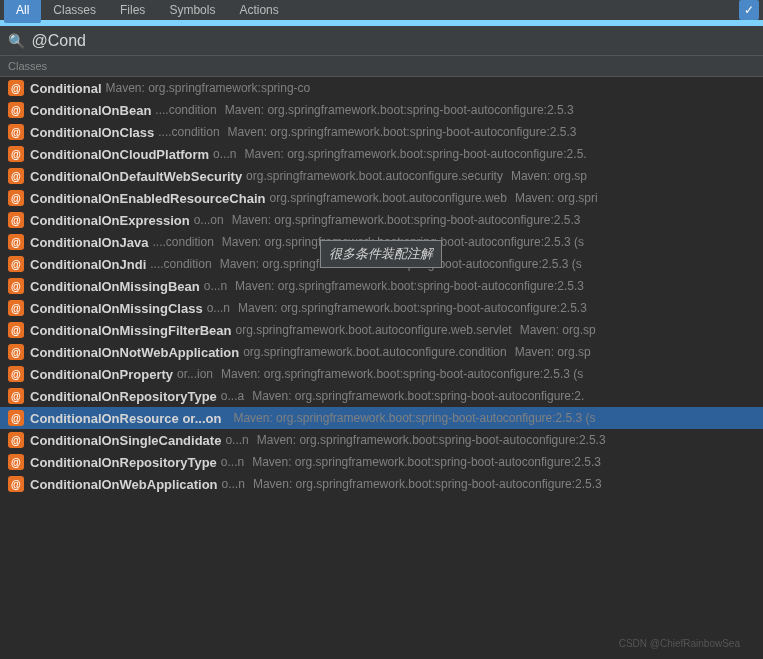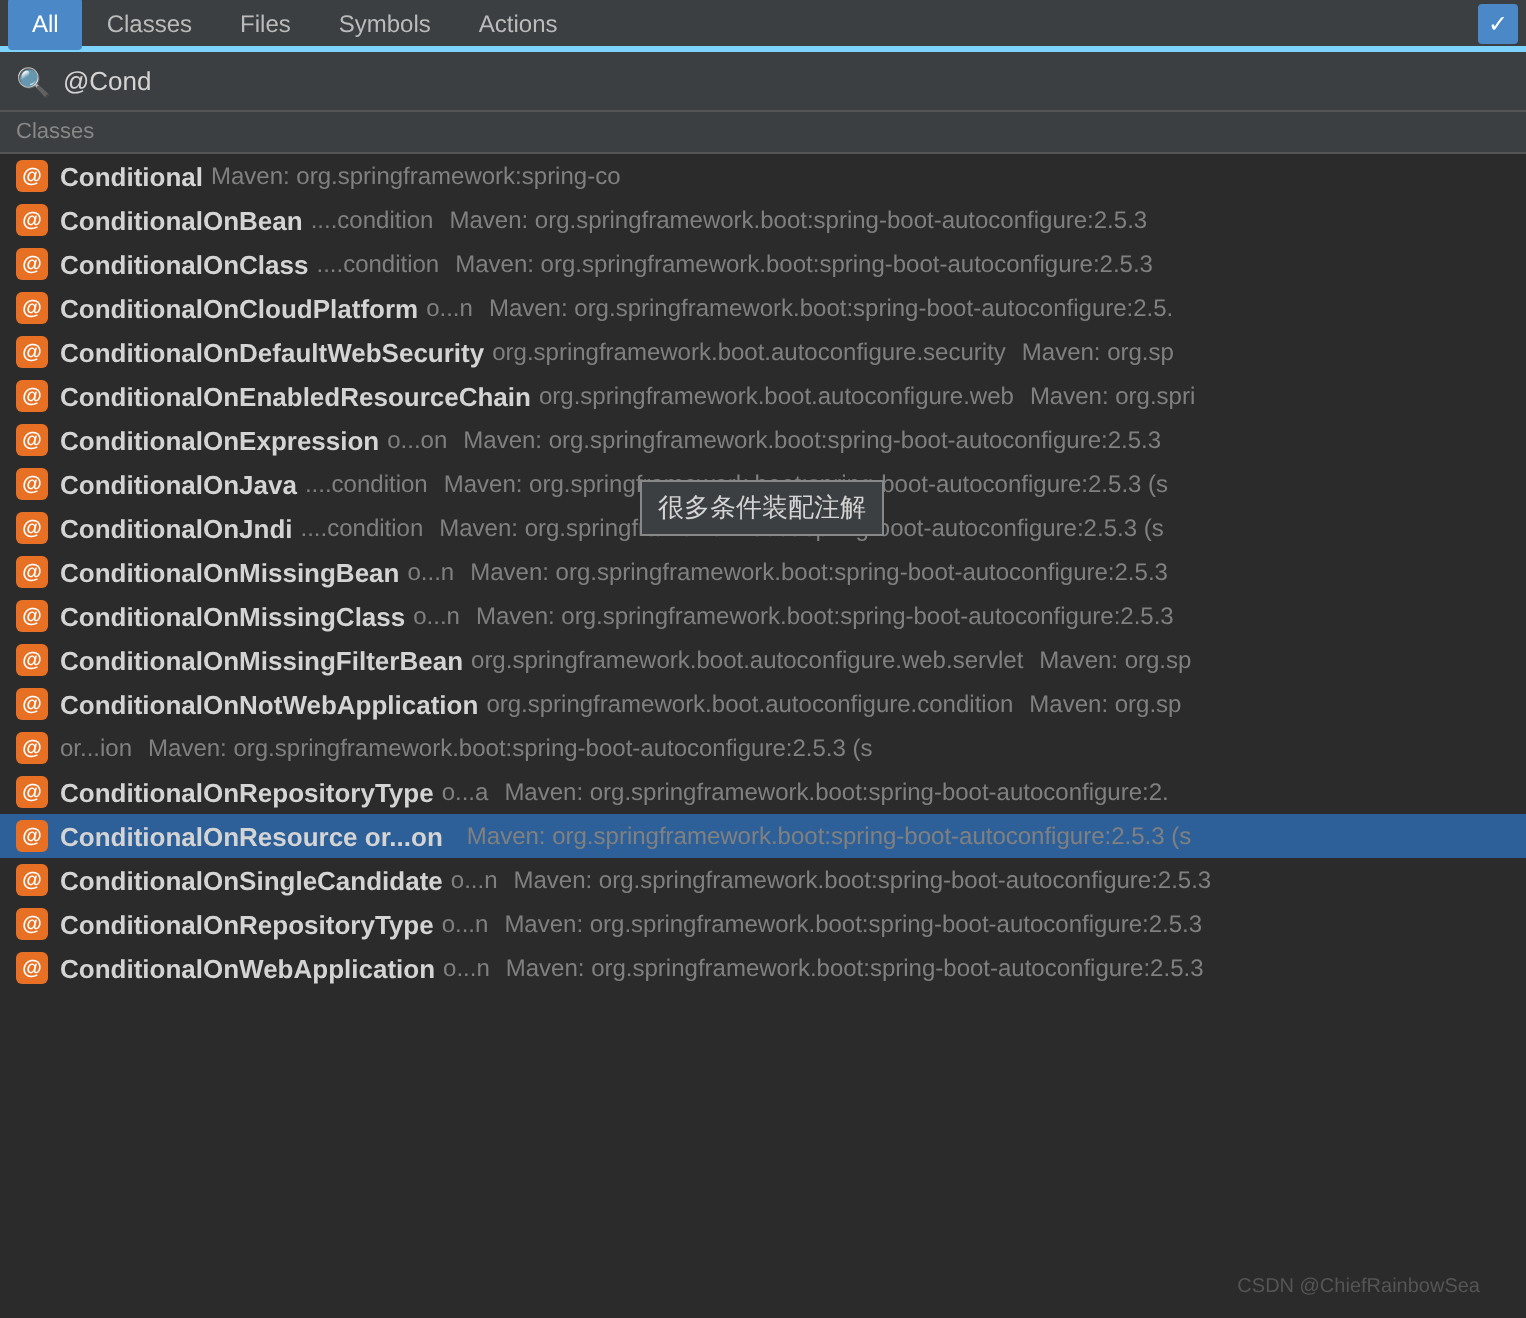--- a/index.html
+++ b/index.html
@@ -11,21 +11,21 @@
       width: 763px;
       height: 659px;
       overflow: hidden;
     }
 
     
     .tab-bar {
       display: flex;
       align-items: center;
       background: #3c3f41;
-      border-bottom: 3px solid #7dd3fc;
+      border-bottom: 6px solid #7dd3fc;
       height: 26px;
       padding: 0 4px;
     }
     .tab-item {
       padding: 4px 12px;
       cursor: pointer;
       font-size: 12px;
       color: #bbb;
       border-radius: 2px;
       height: 26px;
@@ -62,21 +62,21 @@
     .search-icon {
       color: #888;
       margin-right: 6px;
       font-size: 14px;
     }
     .search-input {
       background: transparent;
       border: none;
       outline: none;
       color: #d4d4d4;
-      font-size: 13px;
+      font-size: 16px;
       flex: 1;
     }
 
     
     .section-header {
       padding: 4px 8px;
       font-size: 11px;
       color: #888;
       background: #3c3f41;
       border-bottom: 1px solid #555;
@@ -139,20 +139,21 @@
       position: absolute;
       top: 240px;
       left: 320px;
       background: #3c3f41;
       border: 1px solid #888;
       padding: 4px 8px;
       color: #d4d4d4;
       font-size: 13px;
       pointer-events: none;
       z-index: 10;
+      font-style: italic;
     }
 
     .watermark {
       position: absolute;
       bottom: 10px;
       right: 23px;
       font-size: 10px;
       color: #555;
     }
   </style>
@@ -252,20 +253,21 @@
       <span class="item-source">Maven: org.sp</span>
     </div>
     <div class="result-item">
       <div class="item-icon">@</div>
       <span class="item-name">ConditionalOnNotWebApplication</span>
       <span class="item-package">org.springframework.boot.autoconfigure.condition</span>
       <span class="item-source">Maven: org.sp</span>
     </div>
     <div class="result-item">
       <div class="item-icon">@</div>
+      <span class="item-name">ConditionalOnProperty</span>
       <span class="item-package">or...ion</span>
       <span class="item-source">Maven: org.springframework.boot:spring-boot-autoconfigure:2.5.3 (s</span>
     </div>
     <div class="result-item">
       <div class="item-icon">@</div>
       <span class="item-name">ConditionalOnRepositoryType</span>
       <span class="item-package">o...a</span>
       <span class="item-source">Maven: org.springframework.boot:spring-boot-autoconfigure:2.</span>
     </div>
     <div class="result-item selected">

